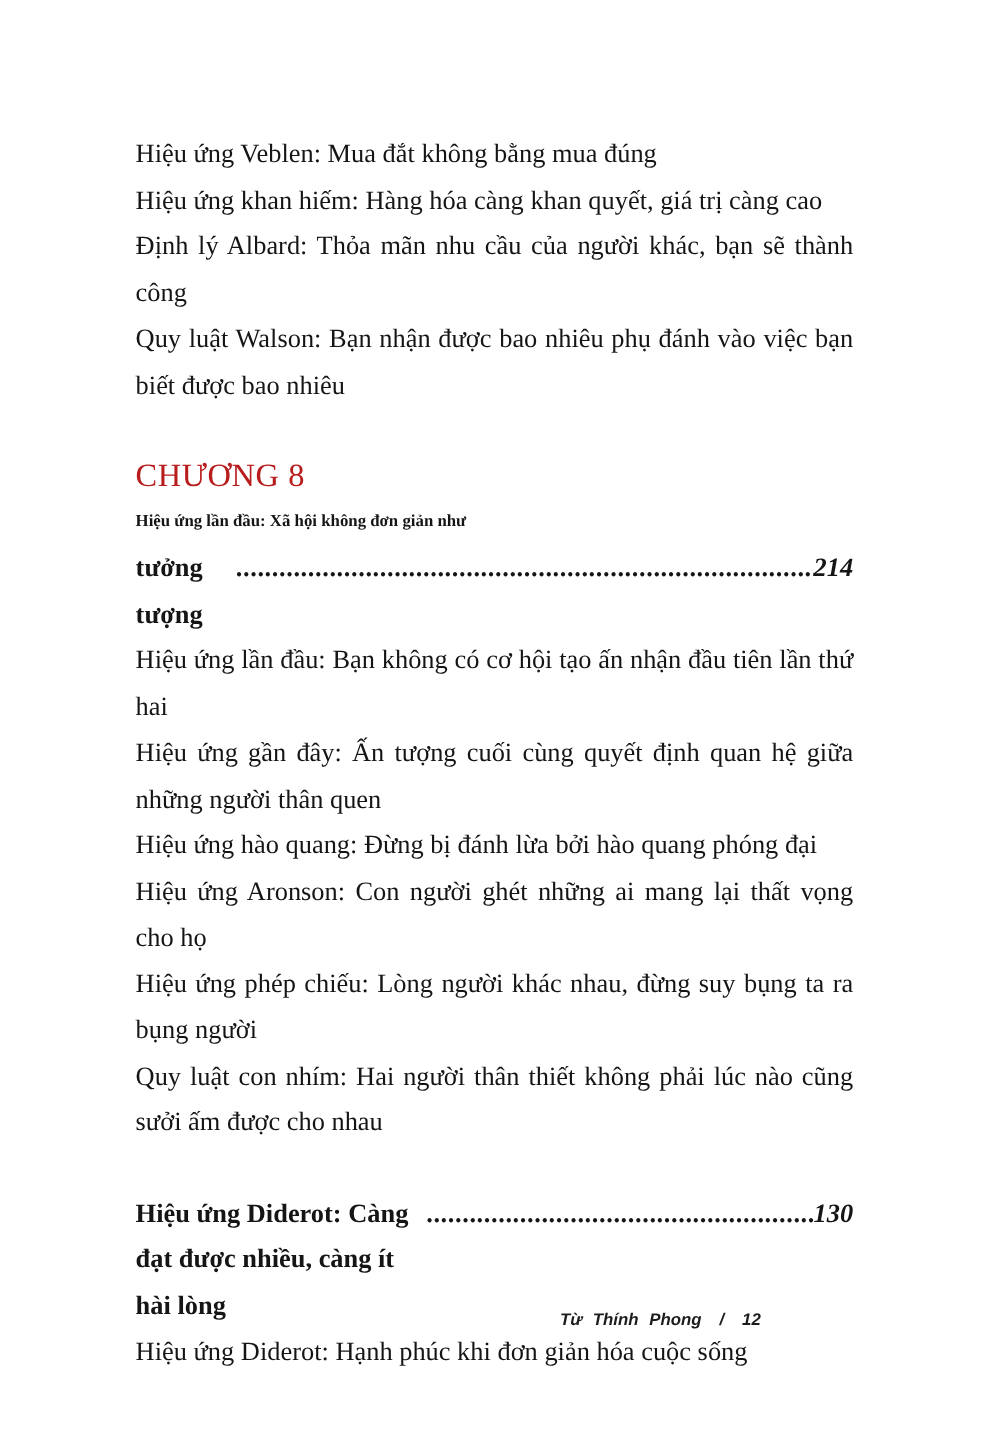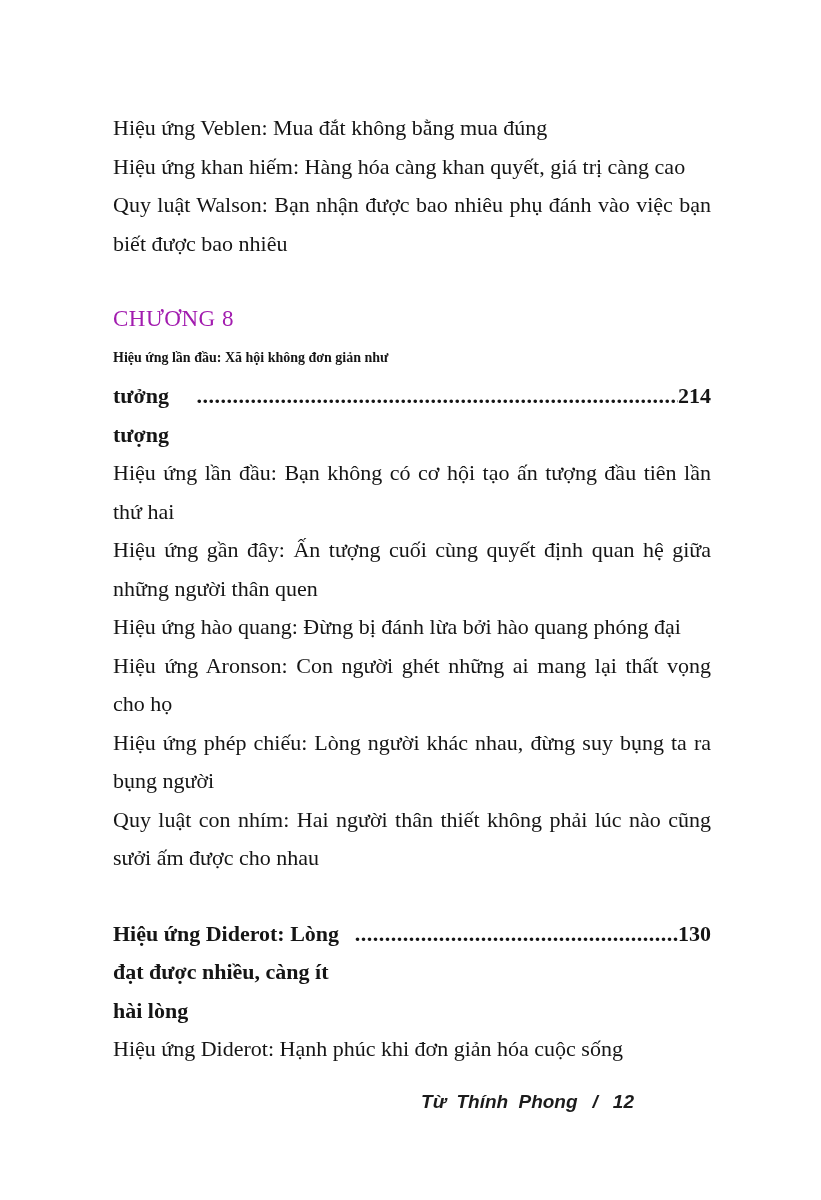--- a/index.html
+++ b/index.html
@@ -26,24 +26,24 @@
     margin: 0;
     font-size: 22px;
     line-height: 38.5px;
     text-align: justify;
     color: #151515;
   }
   .chapter {
     margin-top: 37px;
   }
   .chapter-label {
-    font-size: 23px;
+    font-size: 27px;
     line-height: 38.5px;
     letter-spacing: 0.5px;
-    color: #a21caf;
+    color: #b91c1c;
   }
   .chapter-title-line1 {
     font-size: 14px;
     line-height: 38.5px;
     font-weight: bold;
     color: #151515;
   }
   .toc-line {
     display: flex;
     align-items: flex-start;
@@ -55,67 +55,69 @@
   .toc-line .leader {
     flex: 1 1 auto;
     overflow: hidden;
     white-space: nowrap;
     margin-left: 5px;
     letter-spacing: 0.5px;
   }
   .toc-line .page-num {
     flex: 0 0 auto;
     white-space: nowrap;
+    font-style: italic;
   }
   .footer {
     position: absolute;
     top: 1091px;
     right: 110px;
     display: flex;
     align-items: center;
     gap: 15px;
     font-family: "Liberation Sans", sans-serif;
-    font-size: 19px;
+    font-size: 14px;
     font-weight: bold;
     font-style: italic;
     color: #1c1c1c;
   }
   .footer .author {
     word-spacing: 5px;
   }
 </style>
 </head>
 <body>
 
 <div class="page">
   <div class="content">
 
     <p class="entry">Hiệu ứng Veblen: Mua đắt không bằng mua đúng</p>
     <p class="entry">Hiệu ứng khan hiếm: Hàng hóa càng khan quyết, giá trị càng cao</p>
+    <p class="entry">Định lý Albard: Thỏa mãn nhu cầu của người khác, bạn sẽ thành công</p>
     <p class="entry">Quy luật Walson: Bạn nhận được bao nhiêu phụ đánh vào việc bạn biết được bao nhiêu</p>
 
     <div class="chapter">
       <div class="chapter-label">CHƯƠNG 8</div>
       <div class="chapter-title-line1">Hiệu ứng lần đầu: Xã hội không đơn giản như</div>
       <div class="toc-line">
         <span>tưởng tượng</span>
         <span class="leader">........................................................................................................................</span>
         <span class="page-num">214</span>
       </div>
-      <p class="entry">Hiệu ứng lần đầu: Bạn không có cơ hội tạo ấn tượng đầu tiên lần thứ hai</p>
+      <p class="entry">Hiệu ứng lần đầu: Bạn không có cơ hội tạo ấn nhận đầu tiên lần thứ hai</p>
       <p class="entry">Hiệu ứng gần đây: Ấn tượng cuối cùng quyết định quan hệ giữa những người thân quen</p>
       <p class="entry">Hiệu ứng hào quang: Đừng bị đánh lừa bởi hào quang phóng đại</p>
       <p class="entry">Hiệu ứng Aronson: Con người ghét những ai mang lại thất vọng cho họ</p>
       <p class="entry">Hiệu ứng phép chiếu: Lòng người khác nhau, đừng suy bụng ta ra bụng người</p>
       <p class="entry">Quy luật con nhím: Hai người thân thiết không phải lúc nào cũng sưởi ấm được cho nhau</p>
     </div>
 
     <div class="chapter">
       <div class="toc-line">
-        <span>Hiệu ứng Diderot: Lòng đạt được nhiều, càng ít hài lòng</span>
+        <span>Hiệu ứng Diderot: Càng đạt được nhiều, càng ít hài lòng</span>
         <span class="leader">........................................................................................................................</span>
         <span class="page-num">130</span>
       </div>
       <p class="entry">Hiệu ứng Diderot: Hạnh phúc khi đơn giản hóa cuộc sống</p>
     </div>
 
   </div>
 
   <div class="footer">
     <span class="author">Từ Thính Phong</span>

